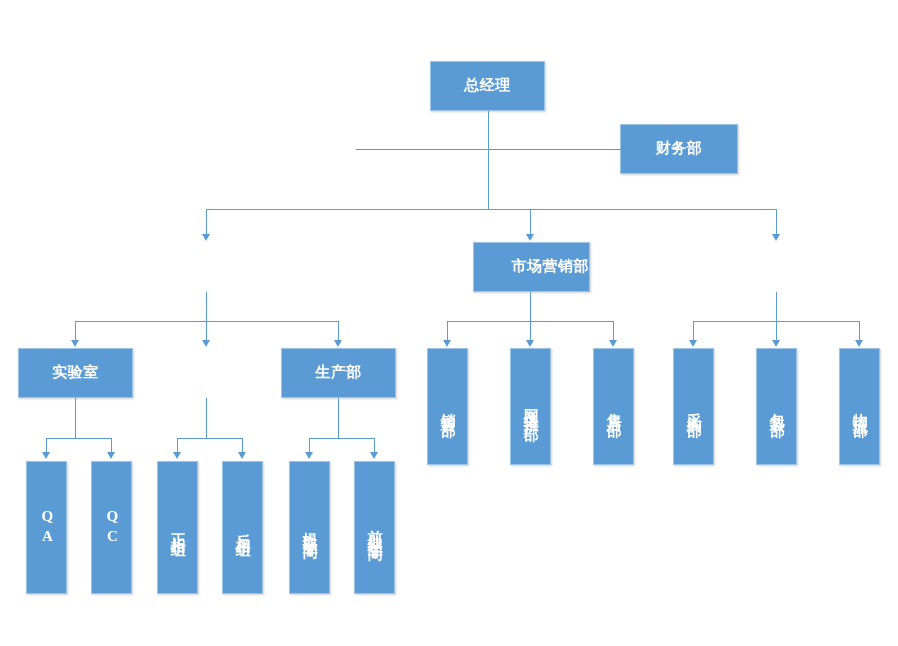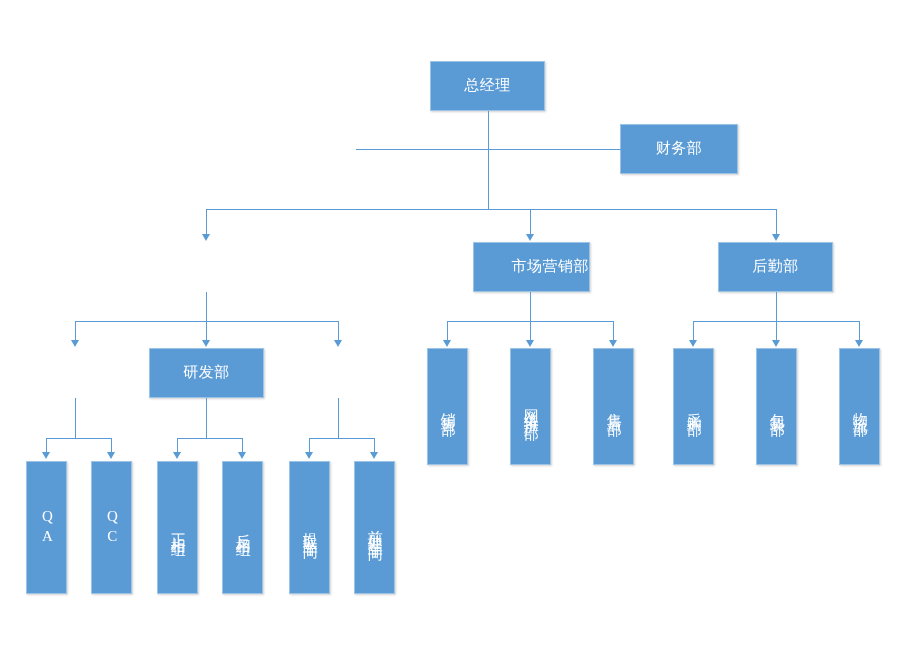--- a/index.html
+++ b/index.html
@@ -7,20 +7,21 @@
     padding: 0;
     background: #ffffff;
   }
   #chart-canvas {
     position: relative;
     width: 898px;
     height: 646px;
     background: #ffffff;
     font-family: "Liberation Serif", "DejaVu Serif", serif;
     overflow: hidden;
+    font-weight: bold;
   }
   .node {
     position: absolute;
     box-sizing: border-box;
     background: #5B9BD5;
     border: 1px solid #9DC3E6;
     box-shadow: 1px 1px 2px rgba(0,0,0,0.18);
     color: #ffffff;
     display: flex;
     align-items: center;
@@ -89,38 +90,38 @@
 
   <div class="conn v" style="left:530px; top:209px; height:27px;"></div>
   <div class="arrow" style="left:526px; top:234px;"></div>
 
   <div class="conn v" style="left:776px; top:209px; height:27px;"></div>
   <div class="arrow" style="left:772px; top:234px;"></div>
 
   <div class="node horiz" style="left:473px; top:242px; width:117px; height:50px;justify-content:flex-end;">
     <span class="label">市场营销部</span>
   </div>
-  <div class="node horiz" style="left:718px; top:242px; width:115px; height:50px;">
-    <span class="label">后勤部</span>
-  </div>
 
   <div class="conn v" style="left:206px; top:292px; height:29px;"></div>
   <div class="conn h" style="left:75px; top:321px; width:263px;"></div>
 
   <div class="conn v" style="left:75px; top:321px; height:21px;"></div>
   <div class="arrow" style="left:71px; top:340px;"></div>
 
   <div class="conn v" style="left:206px; top:321px; height:21px;"></div>
   <div class="arrow" style="left:202px; top:340px;"></div>
 
   <div class="conn v" style="left:338px; top:321px; height:21px;"></div>
   <div class="arrow" style="left:334px; top:340px;"></div>
 
-  <div class="node horiz" style="left:149px; top:348px; width:115px; height:50px;">
-    <span class="label">研发部</span>
+  <div class="node horiz" style="left:18px; top:348px; width:115px; height:50px;">
+    <span class="label">实验室</span>
+  </div>
+  <div class="node horiz" style="left:281px; top:348px; width:115px; height:50px;">
+    <span class="label">生产部</span>
   </div>
 
   <div class="conn v" style="left:75px; top:398px; height:40px;"></div>
   <div class="conn h" style="left:46px; top:438px; width:65px;"></div>
   <div class="conn v" style="left:46px; top:438px; height:16px;"></div>
   <div class="arrow" style="left:42px; top:452px;"></div>
   <div class="conn v" style="left:111px; top:438px; height:16px;"></div>
   <div class="arrow" style="left:107px; top:452px;"></div>
 
   <div class="node vert latin" style="left:26px; top:461px; width:41px; height:133px;">

